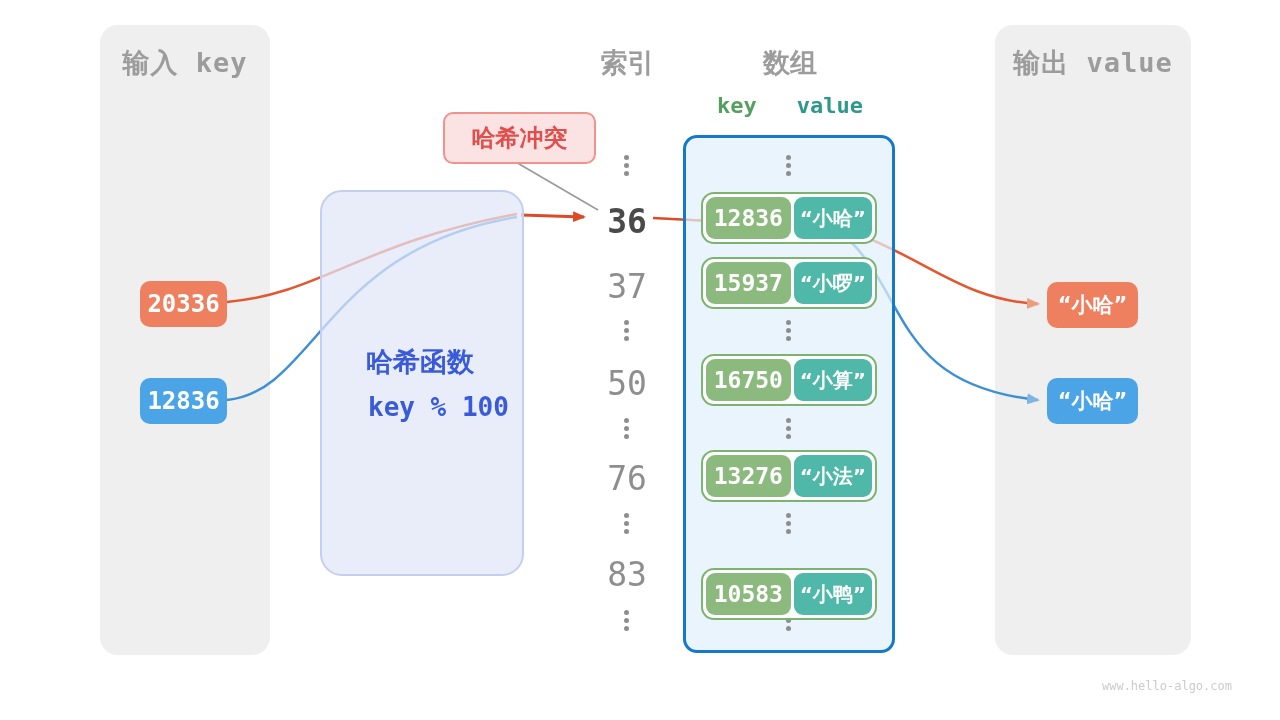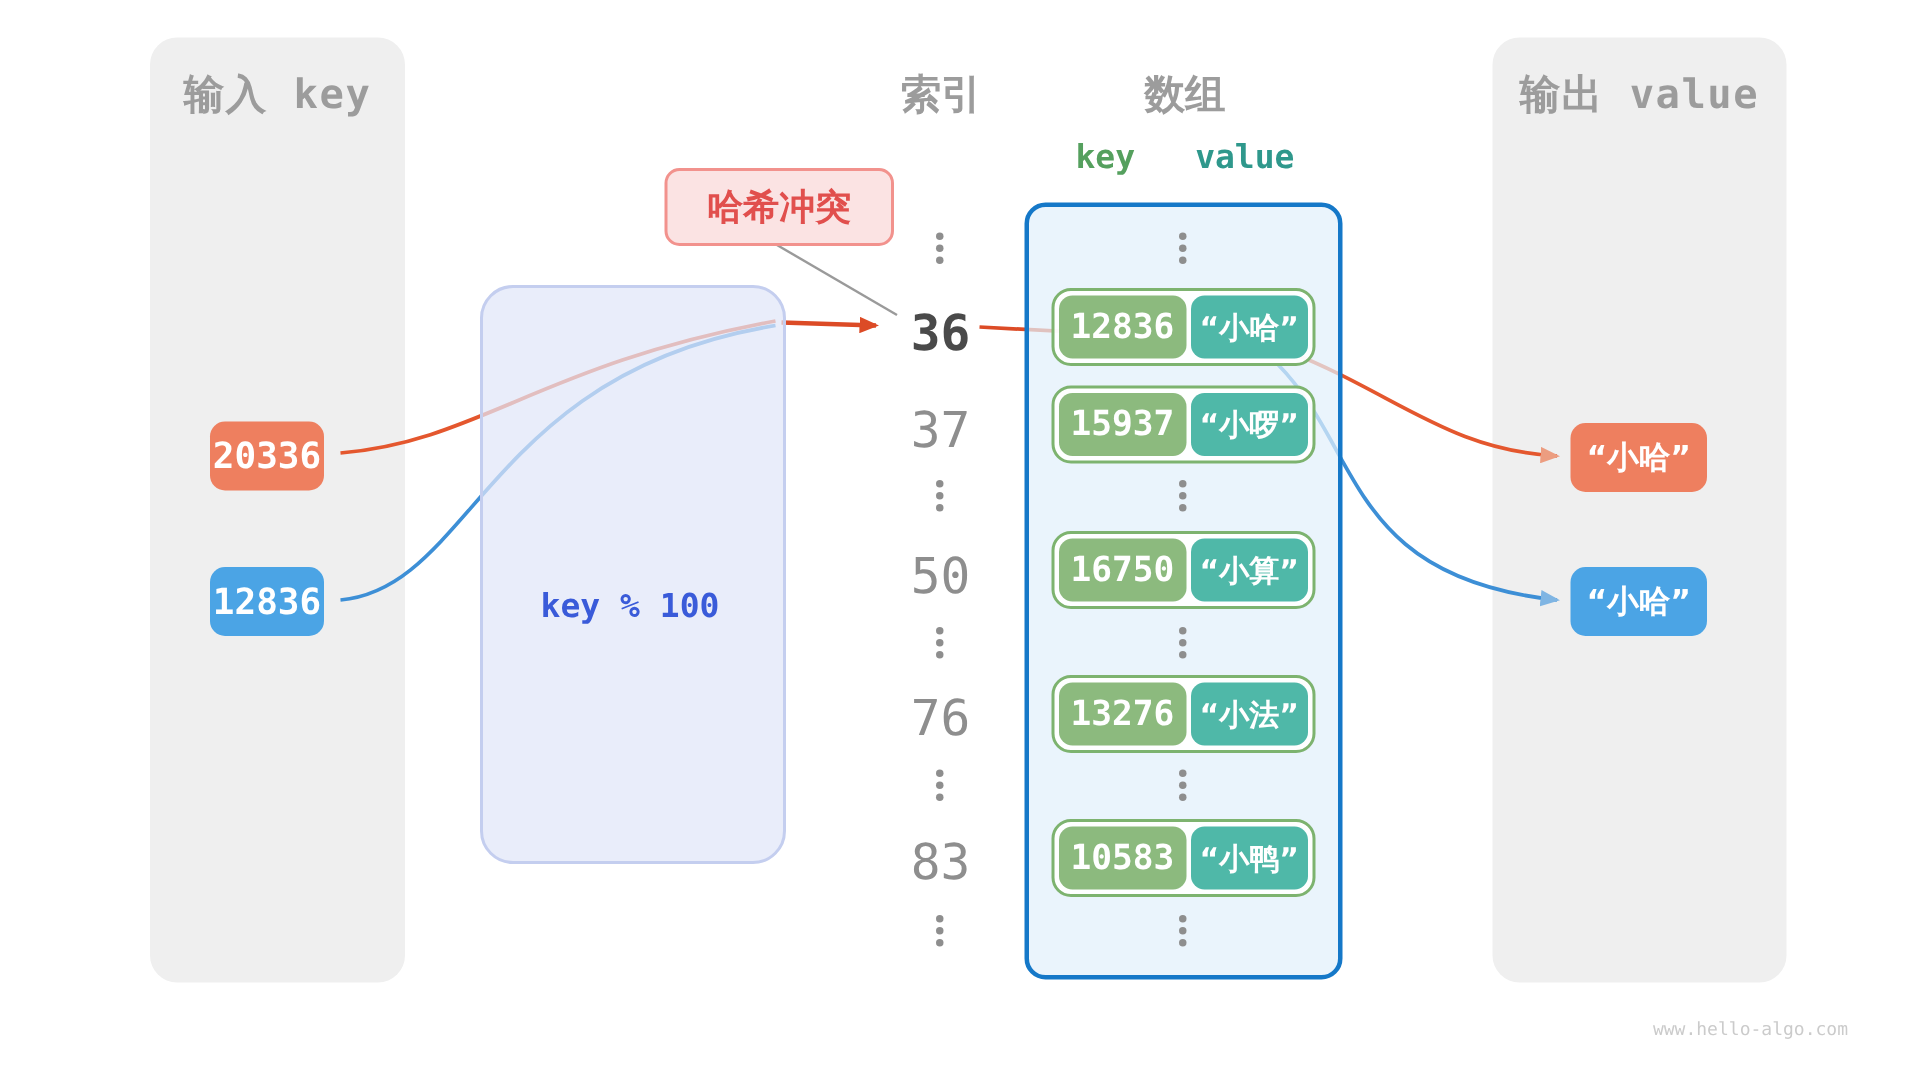--- a/index.html
+++ b/index.html
@@ -6,32 +6,32 @@
   #canvas{position:relative;width:1280px;height:720px;background:#ffffff;overflow:hidden;
           font-family:"DejaVu Sans",sans-serif;}
   .abs{position:absolute;}
   
   .panel{background:#efefef;border-radius:18px;z-index:0;}
   .panel-title{z-index:2;font-size:27px;font-weight:700;color:#9c9c9c;text-align:center;
                font-family:"DejaVu Sans Mono","DejaVu Sans",sans-serif;letter-spacing:1px;}
   
   #curves{position:absolute;left:0;top:0;z-index:1;}
   
-  .key-pill{z-index:2;width:76px;height:46px;border-radius:10px;display:flex;align-items:center;
+  .key-pill{z-index:2;width:87px;height:46px;border-radius:10px;display:flex;align-items:center;
             justify-content:center;color:#fff;font-family:"DejaVu Sans Mono",monospace;
             font-weight:700;font-size:24px;}
   .key-pill.orange{background:#ee7f5f;}
   .key-pill.blue{background:#4ba4e5;}
   
   .hash-box{z-index:2;left:320px;top:190px;width:200px;height:382px;border-radius:22px;
             background:rgba(224,230,248,0.72);border:2px solid #c4ceef;}
   .hash-title{z-index:3;left:320px;top:344px;width:200px;text-align:center;font-size:27px;
               font-weight:700;color:#3a5bd9;}
-  .hash-formula{z-index:3;left:320px;top:392px;width:200px;text-align:center;font-size:22px;
-                font-weight:700;color:#3a5bd9;font-family:"DejaVu Sans Mono",monospace;}
+  .hash-formula{z-index:3;left:320px;top:392px;width:200px;font-size:26px;
+                font-weight:700;color:#3a5bd9;font-family:"DejaVu Sans Mono",monospace;padding-left:48px;}
   
   .collision{z-index:3;left:443px;top:112px;width:149px;height:48px;border-radius:10px;
              background:#fbe3e3;border:2px solid #f2928d;display:flex;align-items:center;
              justify-content:center;font-size:24px;font-weight:700;color:#e14f4d;}
   
   .col-header{z-index:2;font-size:27px;font-weight:700;color:#9c9c9c;text-align:center;}
   .kv-header{z-index:2;left:699px;top:93px;width:180px;display:flex;justify-content:space-between;
              padding:0 18px;box-sizing:border-box;font-family:"DejaVu Sans Mono",monospace;
              font-weight:700;font-size:22px;gap:40px;}
   .kv-header .k{color:#55a05e;}
@@ -97,20 +97,21 @@
   <div class="abs panel" style="left:100px;top:25px;width:170px;height:630px;"></div>
   <div class="abs panel-title" style="left:100px;top:45px;width:170px;text-align:center;">输入 key</div>
   <div class="abs key-pill orange" style="left:140px;top:281px;">
     <span>20336</span>
   </div>
   <div class="abs key-pill blue" style="left:140px;top:378px;">
     <span>12836</span>
   </div>
 
   <div class="abs hash-box"></div>
+  <div class="abs hash-title">哈希函数</div>
   <div class="abs hash-formula">key % 100</div>
 
   <div class="abs col-header" style="left:570px;top:45px;width:115px;">索引</div>
 
   <div class="abs collision">
     <span>哈希冲突</span>
   </div>
   <div class="abs col-header" style="left:735px;top:45px;width:110px;">数组</div>
   <div class="abs kv-header">
     <span class="k">key</span>
@@ -143,21 +144,21 @@
   <div class="abs pair" style="top:354px;">
     <div class="kcell">16750</div>
     <div class="vcell">“小算”</div>
   </div>
   <div class="abs dots" style="left:786px;top:418px;"></div>
   <div class="abs pair" style="top:450px;">
     <div class="kcell">13276</div>
     <div class="vcell">“小法”</div>
   </div>
   <div class="abs dots" style="left:786px;top:513px;"></div>
-  <div class="abs pair" style="top:546px;">
+  <div class="abs pair" style="top:568px;">
     <div class="kcell">10583</div>
     <div class="vcell">“小鸭”</div>
   </div>
   <div class="abs dots" style="left:786px;top:610px;"></div>
 
   <div class="abs panel" style="left:995px;top:25px;width:196px;height:630px;"></div>
   <div class="abs panel-title" style="left:995px;top:45px;width:196px;">输出 value</div>
   <div class="abs out-pill orange" style="top:282px;">
     <span>“小哈”</span>
   </div>

